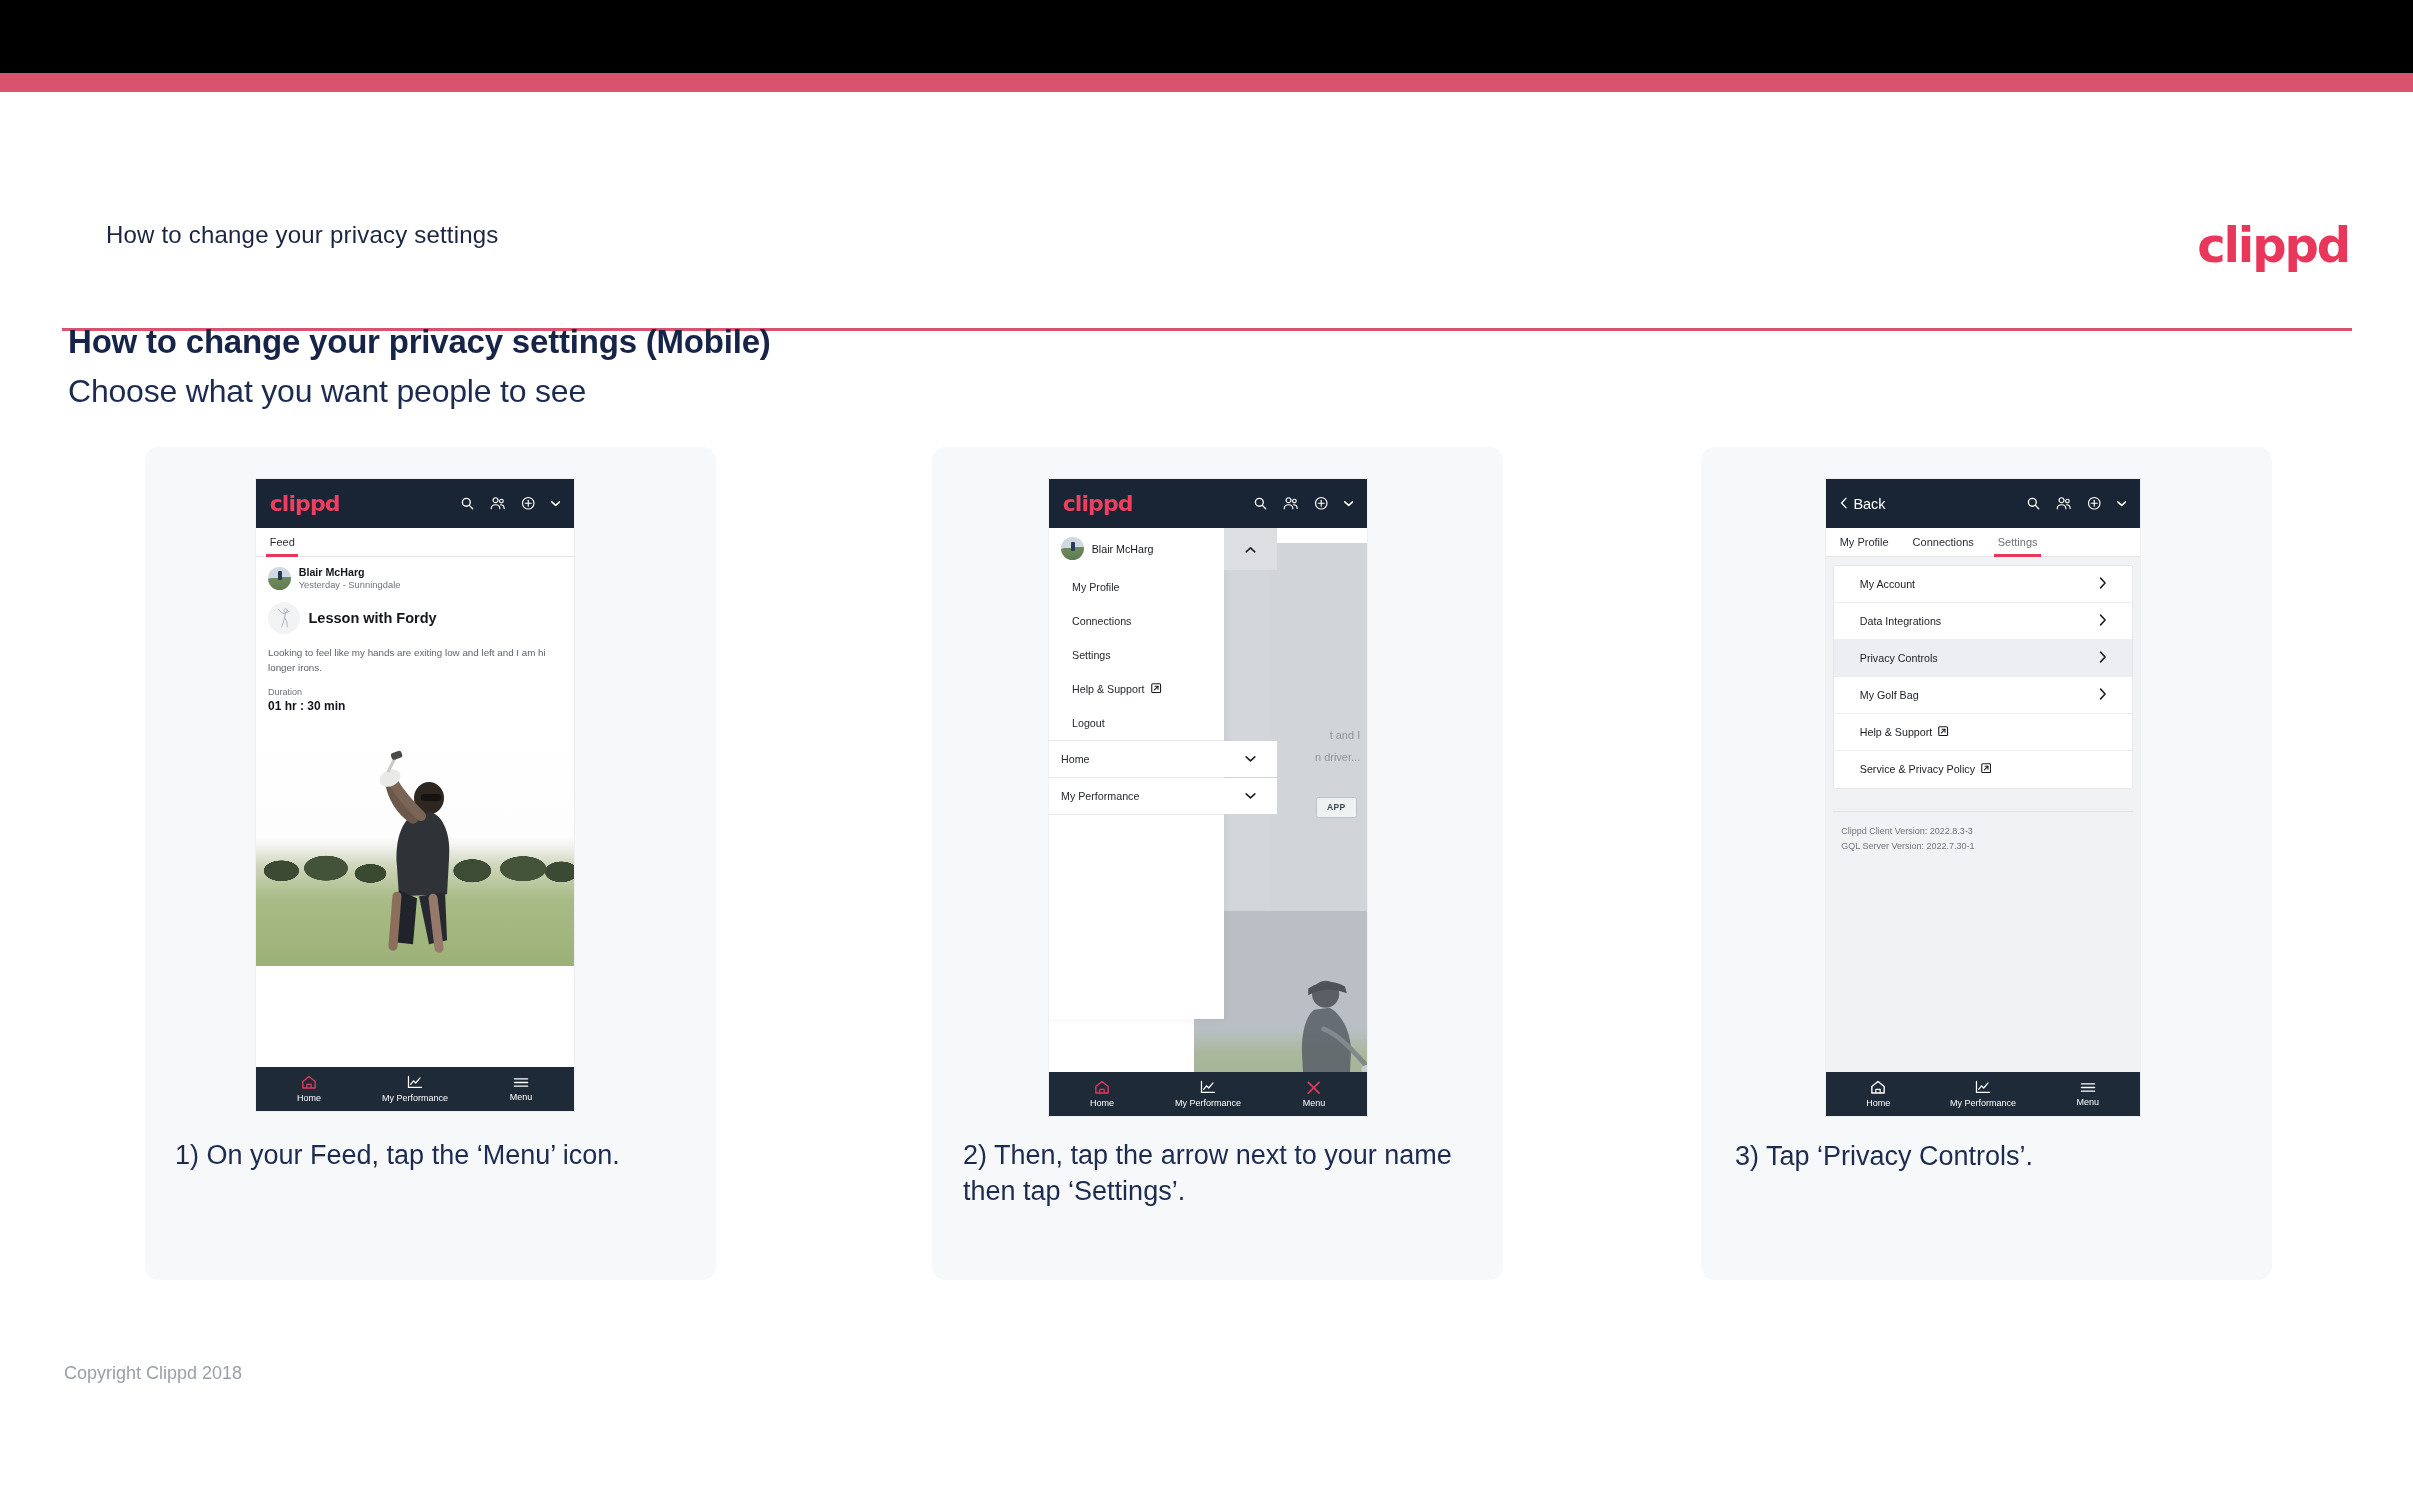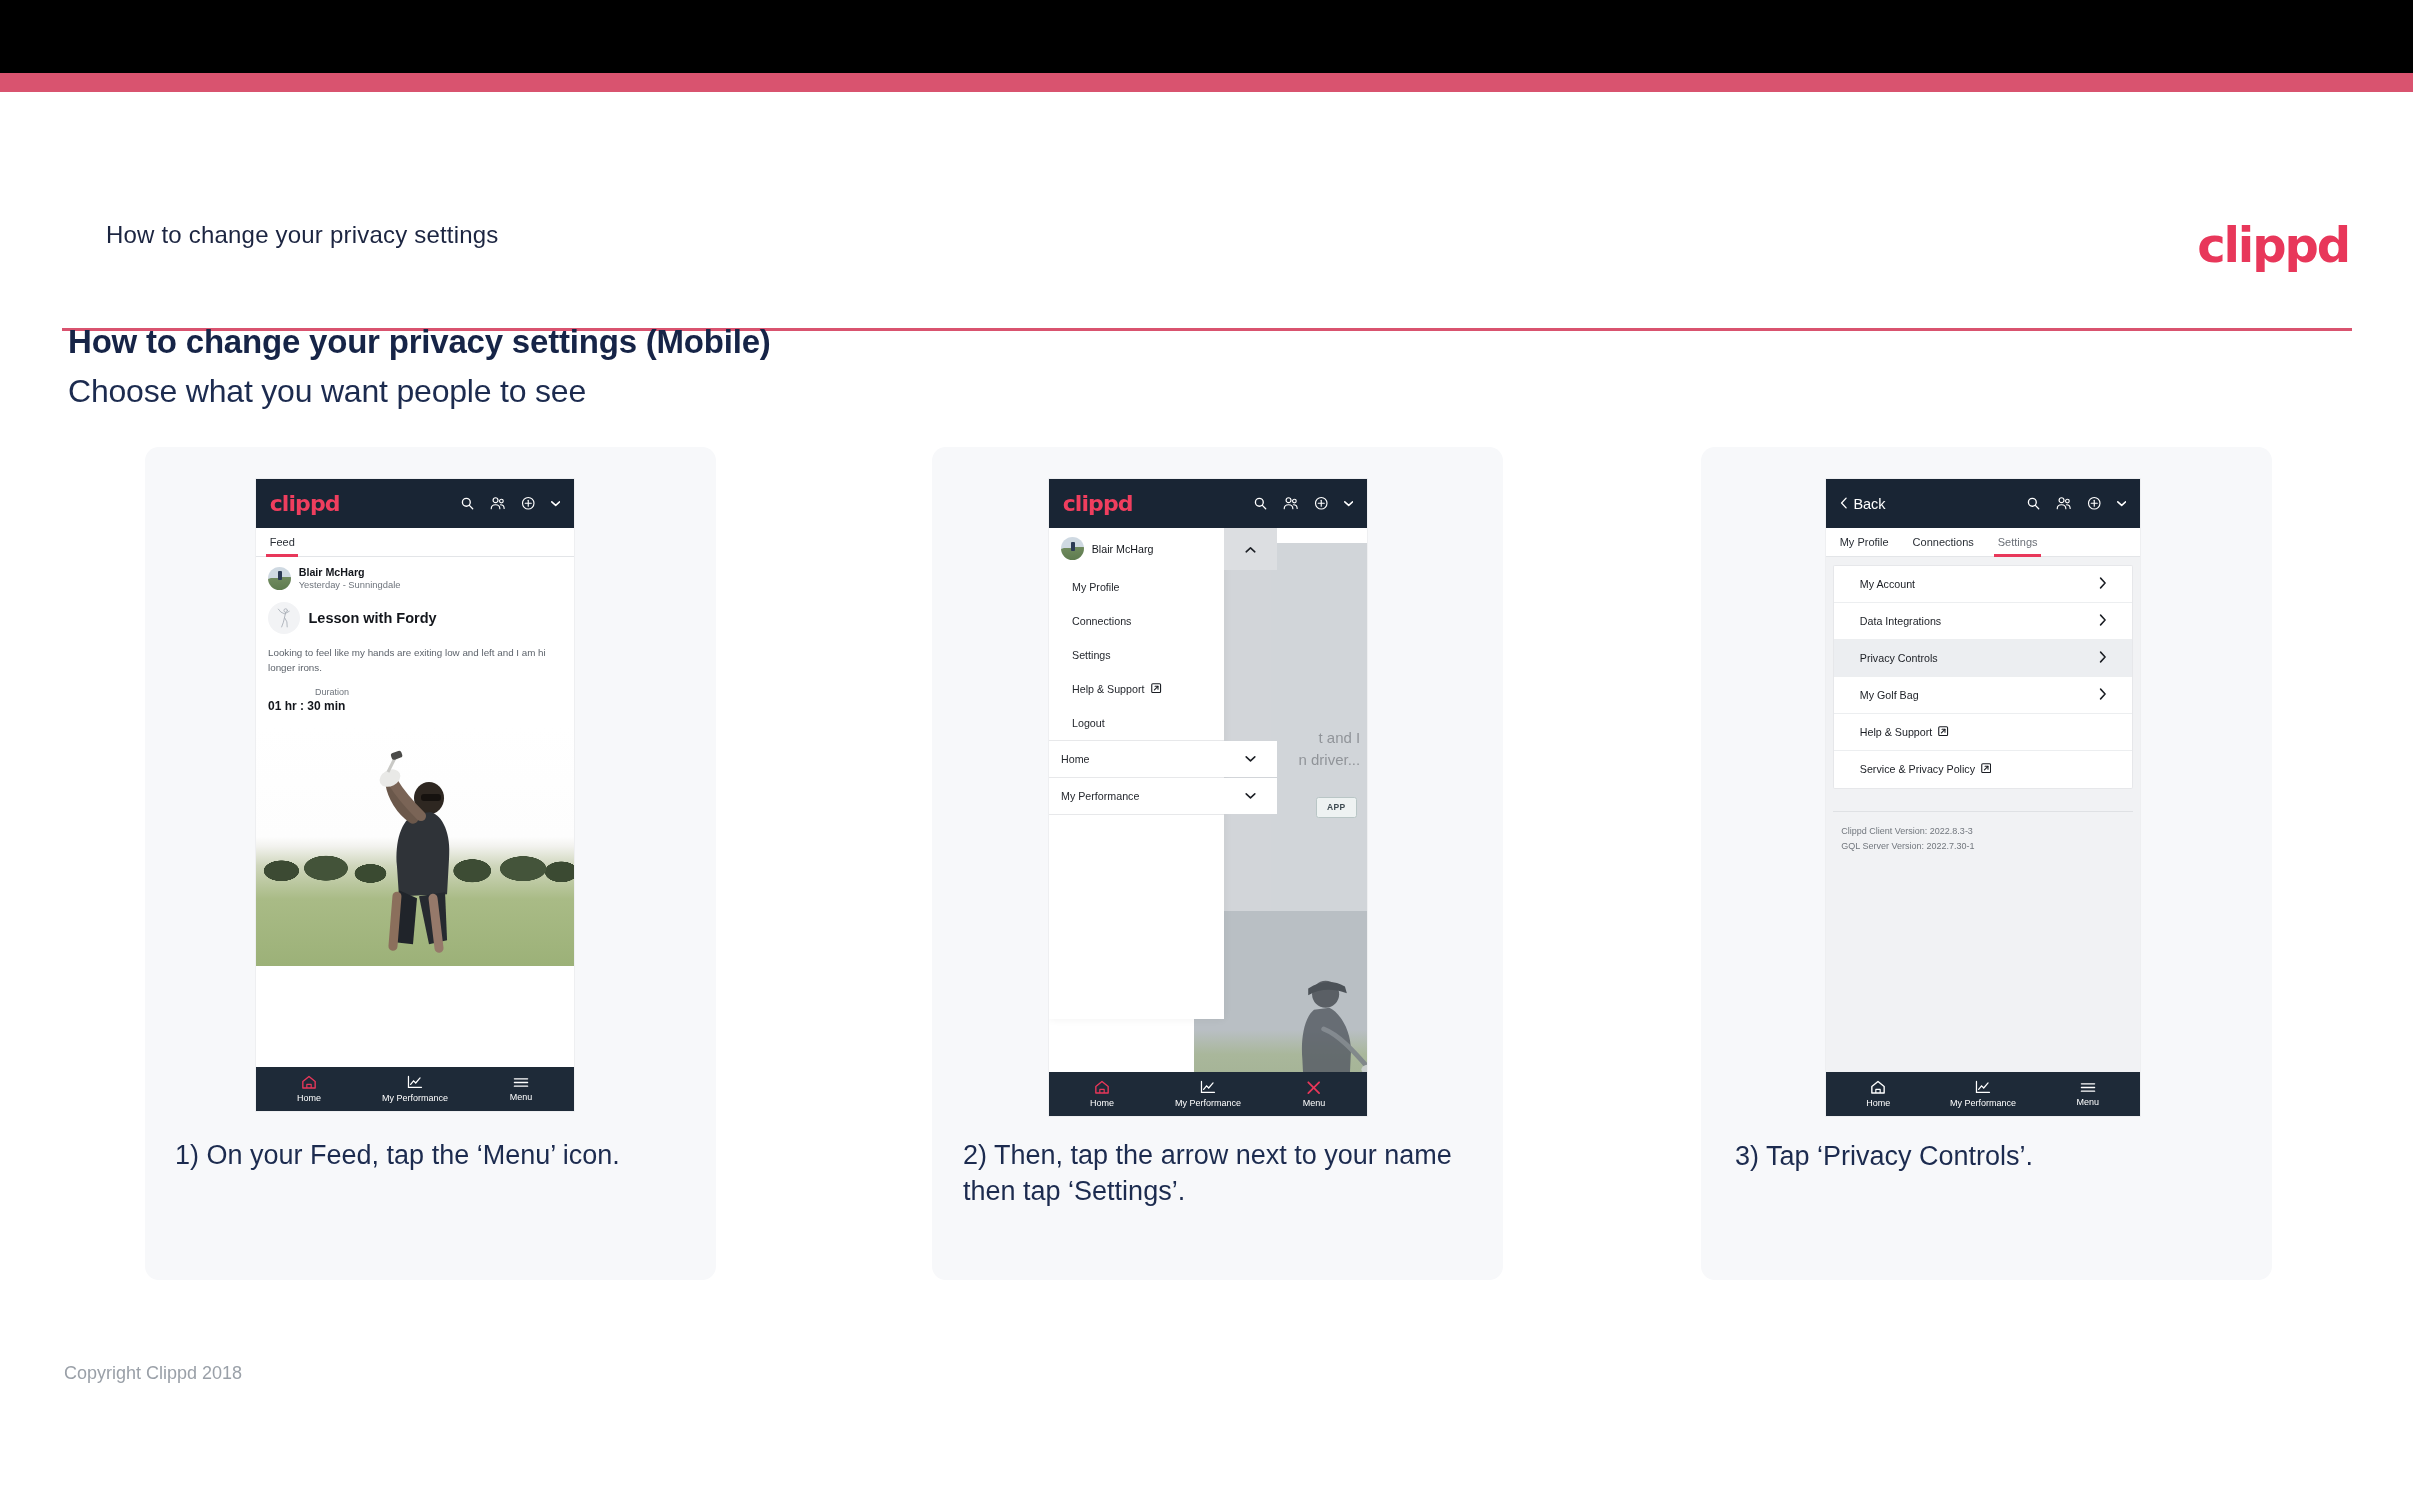--- a/index.html
+++ b/index.html
@@ -113,21 +113,21 @@
   }
   .post-name { font-size:10.7px; font-weight:700; color:#13161c; line-height:1.25; }
   .post-meta { font-size:9.4px; color:#6e747c; line-height:1.3; }
   .post-title-row { display:flex; align-items:center; gap:8.5px; margin-top:11px; }
   .golf-chip {
     width:32px; height:32px; border-radius:50%; background:#f2f3f5; flex:none;
     display:flex; align-items:center; justify-content:center;
   }
   .post-title { font-size:14.5px; font-weight:700; color:#13161c; }
   .post-body { font-size:9.8px; color:#5d636b; line-height:1.55; margin-top:11px; }
-  .post-label { font-size:9px; color:#6e747c; margin-top:12px;margin-left:47px; }
+  .post-label { font-size:9px; color:#6e747c; margin-top:12px; }
   .post-value { font-size:12px; font-weight:700; color:#13161c; margin-top:1.7px; }
 
   
   .photo {
     margin-top:13.7px; height:239px; position:relative; overflow:hidden;
     background:linear-gradient(180deg,#ffffff 0%,#fdfdfd 46%,#f2f2ee 50%,#cfd6bc 58%,#a9bb86 72%,#9cb178 100%);
   }
   .photo .treeline {
     position:absolute; left:0; right:0; top:47%; height:22%;
     background:
@@ -150,21 +150,21 @@
   .navitem span { font-size:9px; color:#ffffff; }
   .navitem svg { display:block; }
 
   
   .drawer-wrap { position:relative; height:588px; background:#ffffff; overflow:hidden; }
   .dim-layer { position:absolute; inset:0; background:#ffffff; }
   .dim-feed {
     position:absolute; left:145px; top:15.4px; right:0; bottom:0;
     background:#b6bcc2; opacity:.62;
   }
-  .dim-text { position:absolute; right:6.8px; font-size:15px; color:#4d535b; text-align:right; }
+  .dim-text { position:absolute; right:6.8px; font-size:11px; color:#4d535b; text-align:right; }
   .dim-chip {
     position:absolute; right:10.3px; top:269px; border:0.9px solid #b9c6c6;
     background:#eef2f2; color:#3f4b52; font-size:8.5px; font-weight:700;
     padding:4.3px 10.3px; border-radius:2.6px; letter-spacing:0.3px;
   }
   .dim-photo {
     position:absolute; left:145px; right:0; bottom:0; height:205px;
     background:linear-gradient(180deg,#b9bfc4 0%,#b9bfc4 58%,#a9b79b 70%,#9fae8e 100%);
   }
   .dim-golfer { position:absolute; right:-5.1px; bottom:0; height:145px; opacity:.85; }

